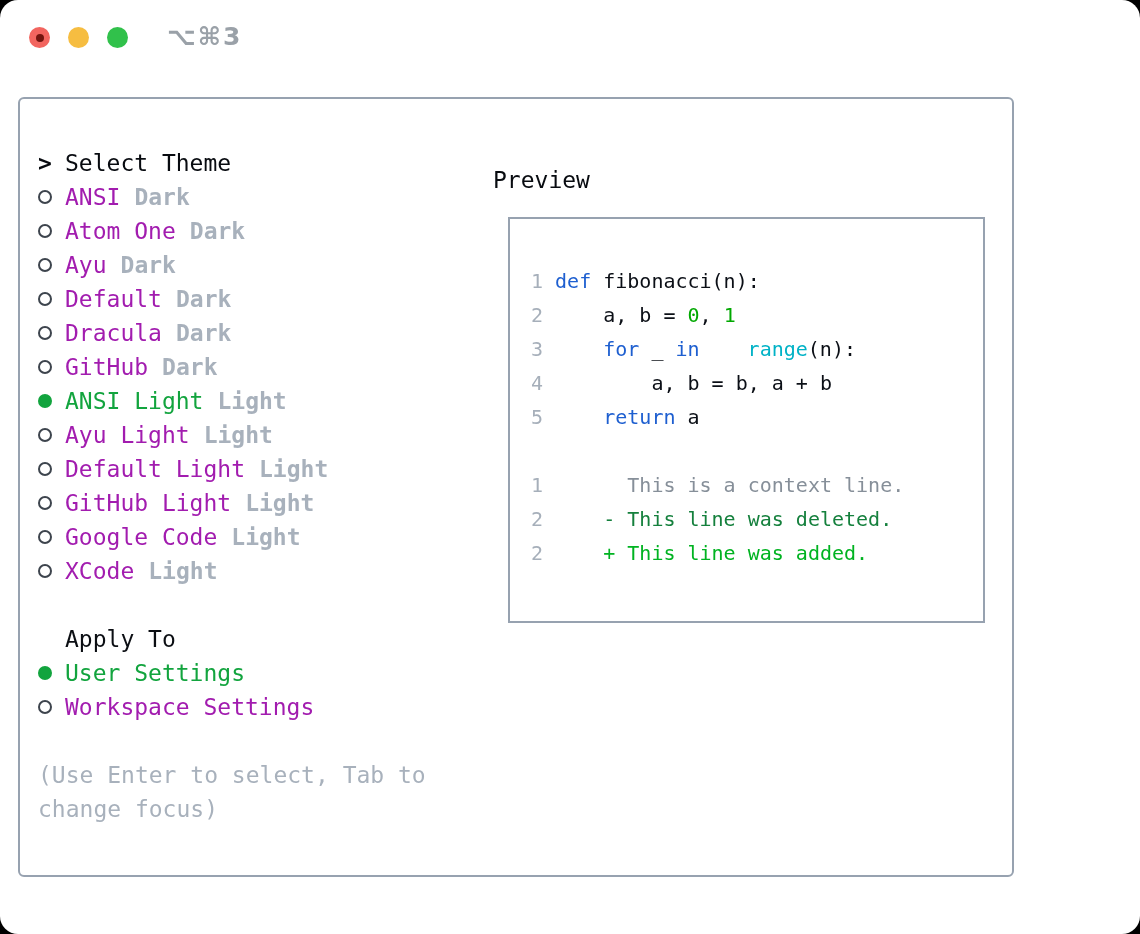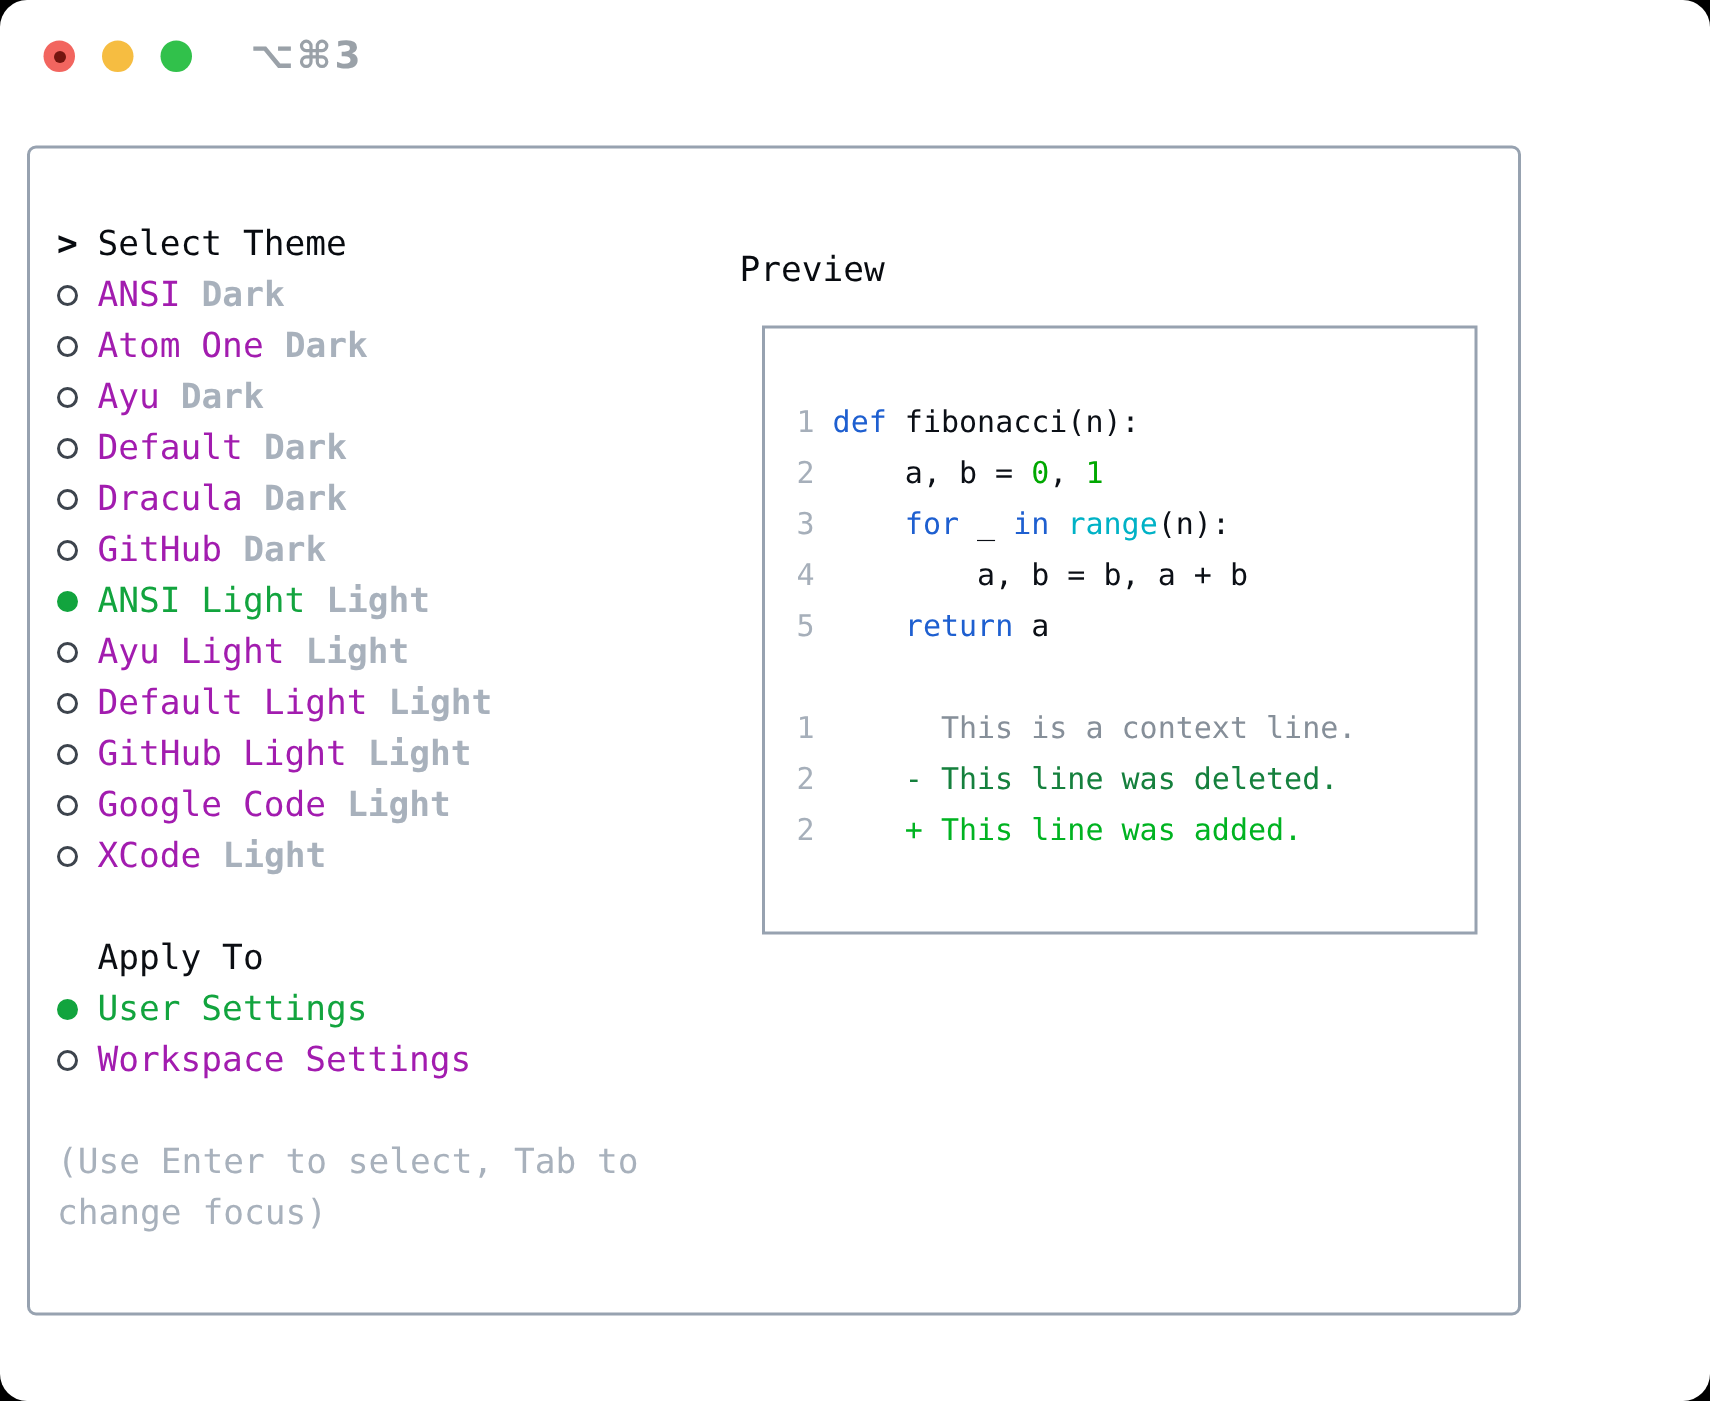--- a/index.html
+++ b/index.html
@@ -48,21 +48,21 @@
   
   .preview-box{
     margin-left:15px;margin-top:20px;width:477px;height:406px;
     border:2px solid #97a2b0;box-sizing:border-box;background:#fff;
     padding:45px 0 0 21px;overflow:hidden;
   }
   .code-line{height:34px;display:flex;align-items:center;font-size:20px;white-space:pre;}
   .gutter{display:inline-block;min-width:12px;text-align:right;color:#a6afba;margin-right:12px;}
   .seg-plain{color:#0b0f16;}
   .seg-keyword{color:#1e5fd0;}
-  .seg-builtin{color:#00b2c6;}
+  .seg-builtin{color:#00b2c6;margin-left:36px;}
   .seg-number{color:#00a800;}
   .seg-context{color:#868f99;}
   .seg-deleted{color:#15803d;}
   .seg-added{color:#00b321;}
 </style>
 </head>
 <body>
 
 <div class="window">
 

